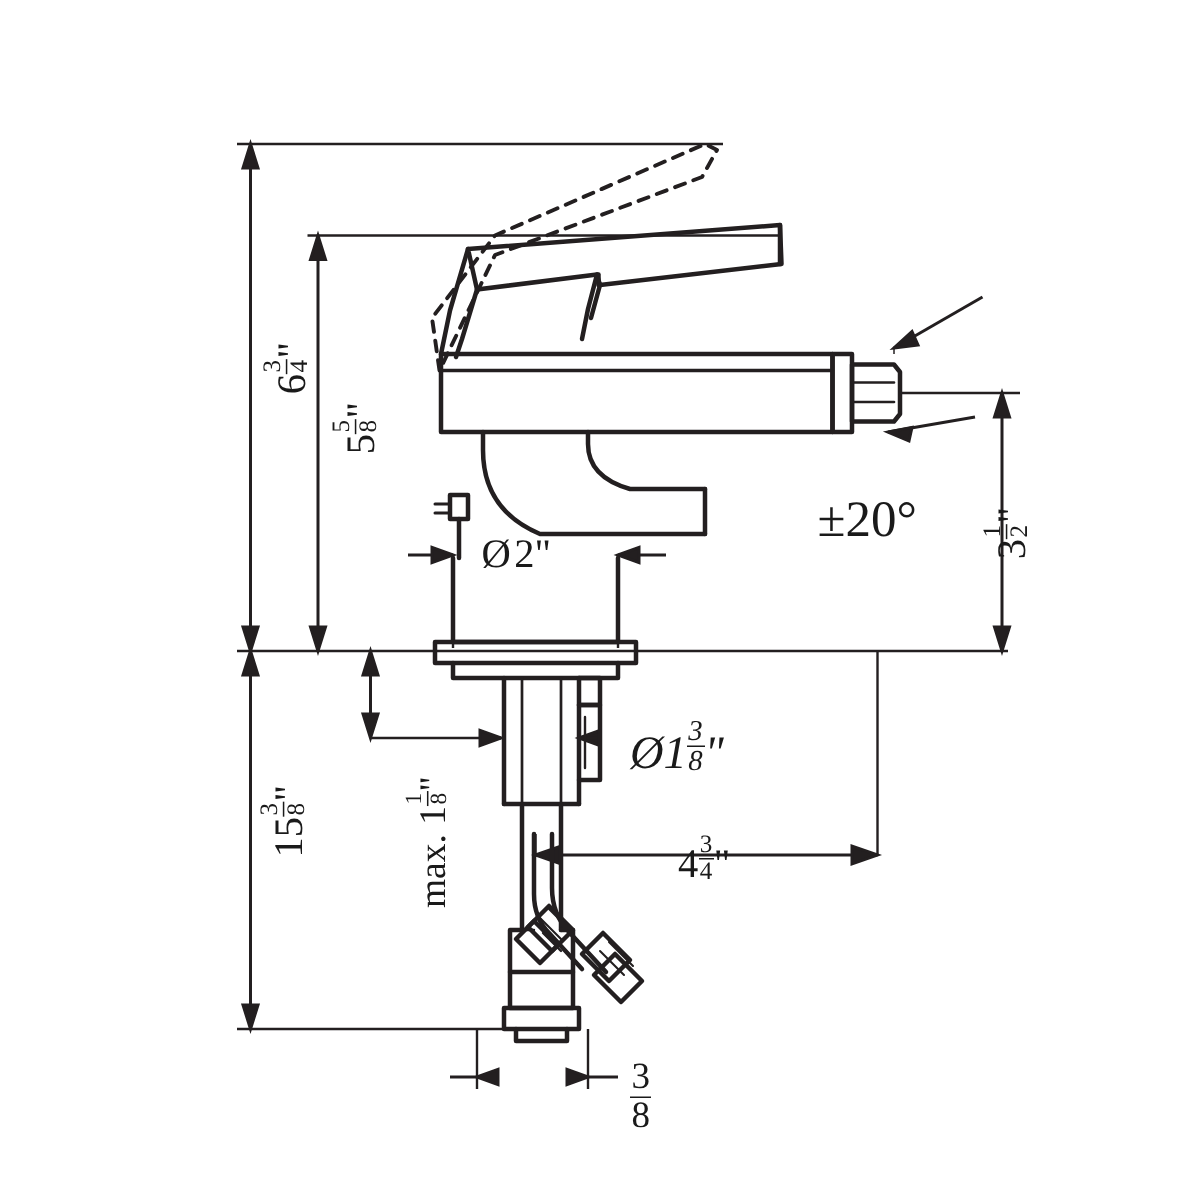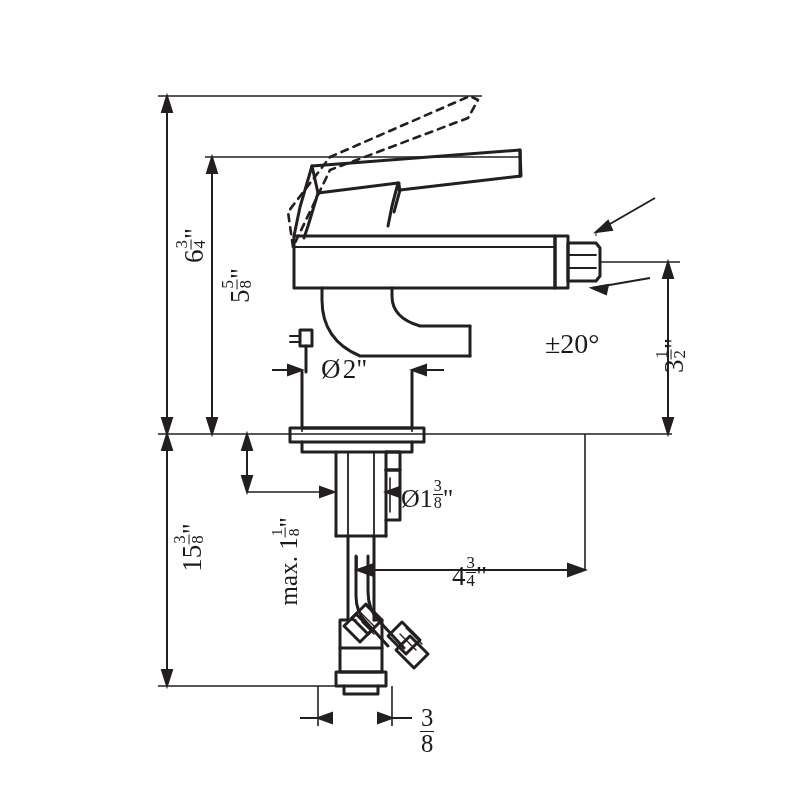--- a/index.html
+++ b/index.html
@@ -198,33 +198,33 @@
   </div>
 
   <div class="dim-label vert" style="left:124px; top:530px; width:130px; text-align:center; font-size:27px; transform: rotate(-90deg);">
     <span>15</span><span class="frac"><span class="num">3</span><span class="den">8</span></span><span>"</span>
   </div>
 
   <div class="dim-label" style="left:321px; top:356px; font-size:27px;">
     <span>Ø</span><span> </span><span>2</span><span>"</span>
   </div>
 
-  <div class="dim-label" style="left:401px; top:478px; font-size:26px;">
+  <div class="dim-label" style="left:420px; top:478px; font-size:31px;font-style:italic;">
     <span>Ø</span><span>1</span><span class="frac"><span class="num">3</span><span class="den">8</span></span><span>"</span>
   </div>
 
   <div class="dim-label vert" style="left:195px; top:545px; width:180px; text-align:center; font-size:25px; transform: rotate(-90deg);">
     <span>max. </span><span>1</span><span class="frac"><span class="num">1</span><span class="den">8</span></span><span>"</span>
   </div>
 
   <div class="dim-label" style="left:452px; top:555px; font-size:27px;">
     <span>4</span><span class="frac"><span class="num">3</span><span class="den">4</span></span><span>"</span>
   </div>
 
-  <div class="dim-label" style="left:545px; top:330px; font-size:28px;">±20°</div>
+  <div class="dim-label" style="left:545px; top:330px; font-size:34px;">±20°</div>
 
   <div class="dim-label vert" style="left:611px; top:338px; width:120px; text-align:center; font-size:27px; transform: rotate(-90deg);">
     <span>3</span><span class="frac"><span class="num">1</span><span class="den">2</span></span><span>"</span>
   </div>
 
   <div class="dim-label" style="left:420px; top:706px; font-size:26px;">
     <span class="frac" style="font-size:0.95em;"><span class="num">3</span><span class="den">8</span></span>
   </div>
 
 </div>

